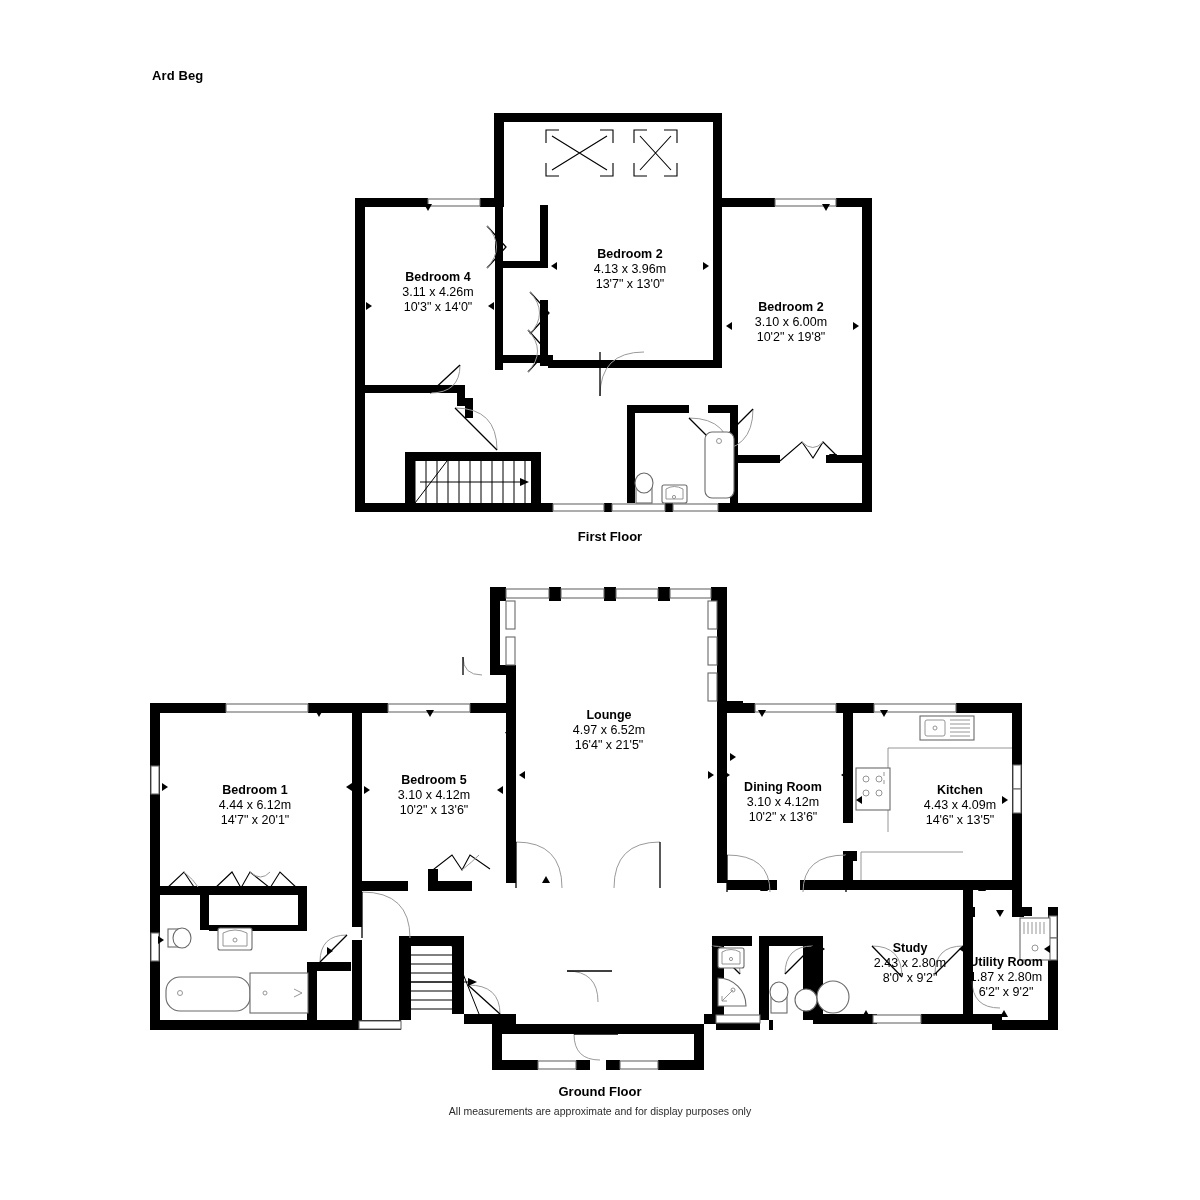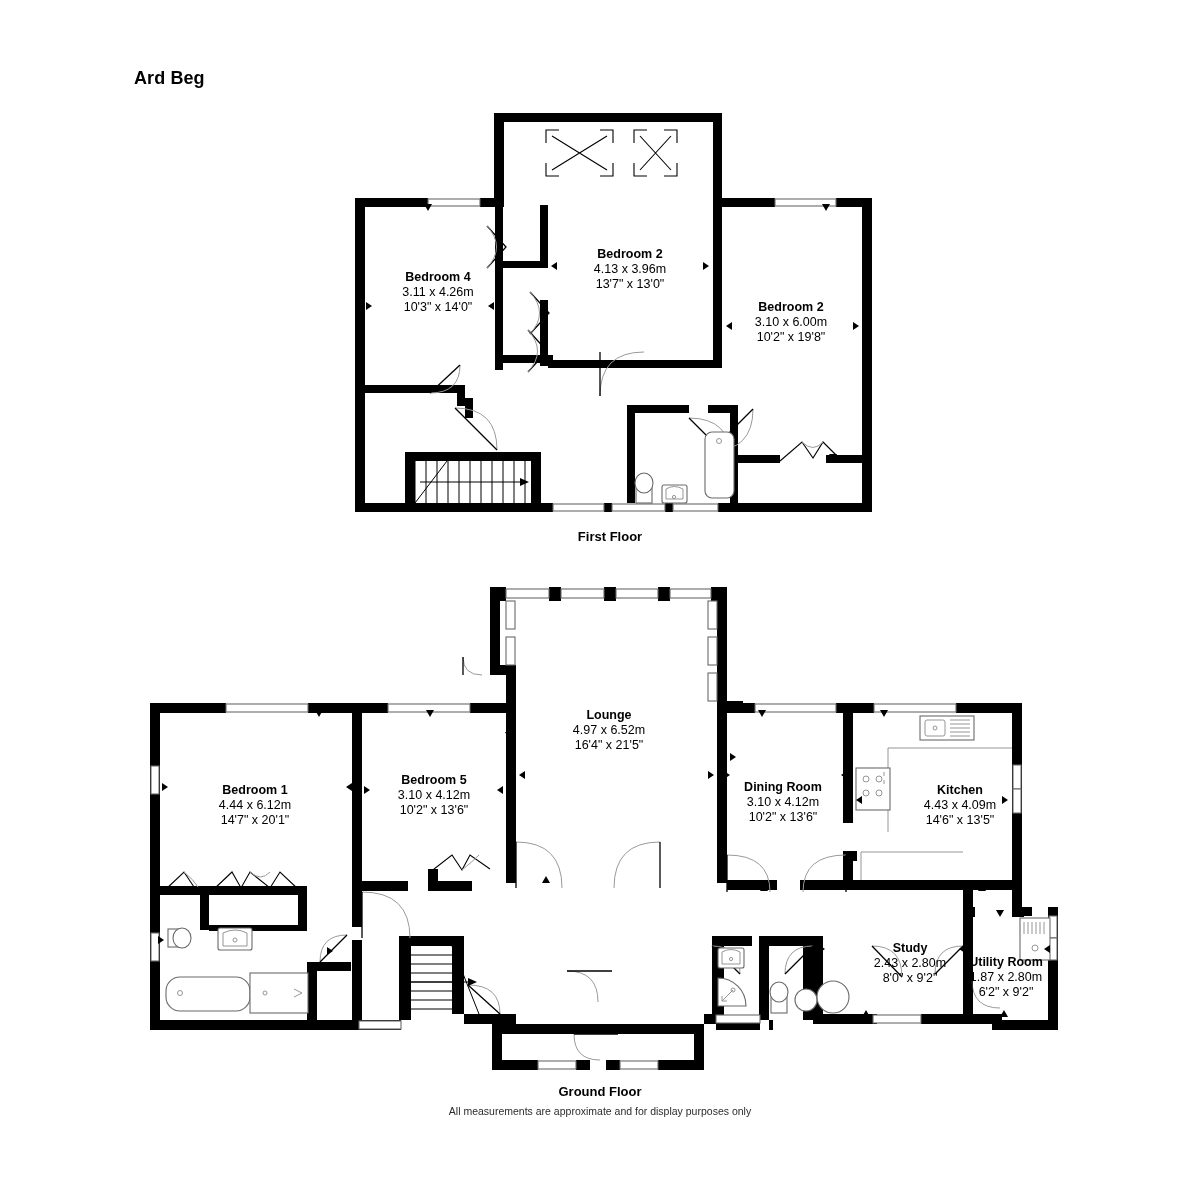--- a/index.html
+++ b/index.html
@@ -10,23 +10,23 @@
   body {
     width: 1200px;
     height: 1200px;
     font-family: "Liberation Sans", sans-serif;
     color: #000000;
     position: relative;
     overflow: hidden;
   }
   #plan-title {
     position: absolute;
-    left: 134px;
+    left: 152px;
     top: 68px;
-    font-size: 18px;
+    font-size: 13px;
     font-weight: bold;
     letter-spacing: 0.1px;
   }
   #floorplan-canvas {
     position: absolute;
     left: 0;
     top: 0;
   }
   .room-label {
     font-family: "Liberation Sans", sans-serif;

